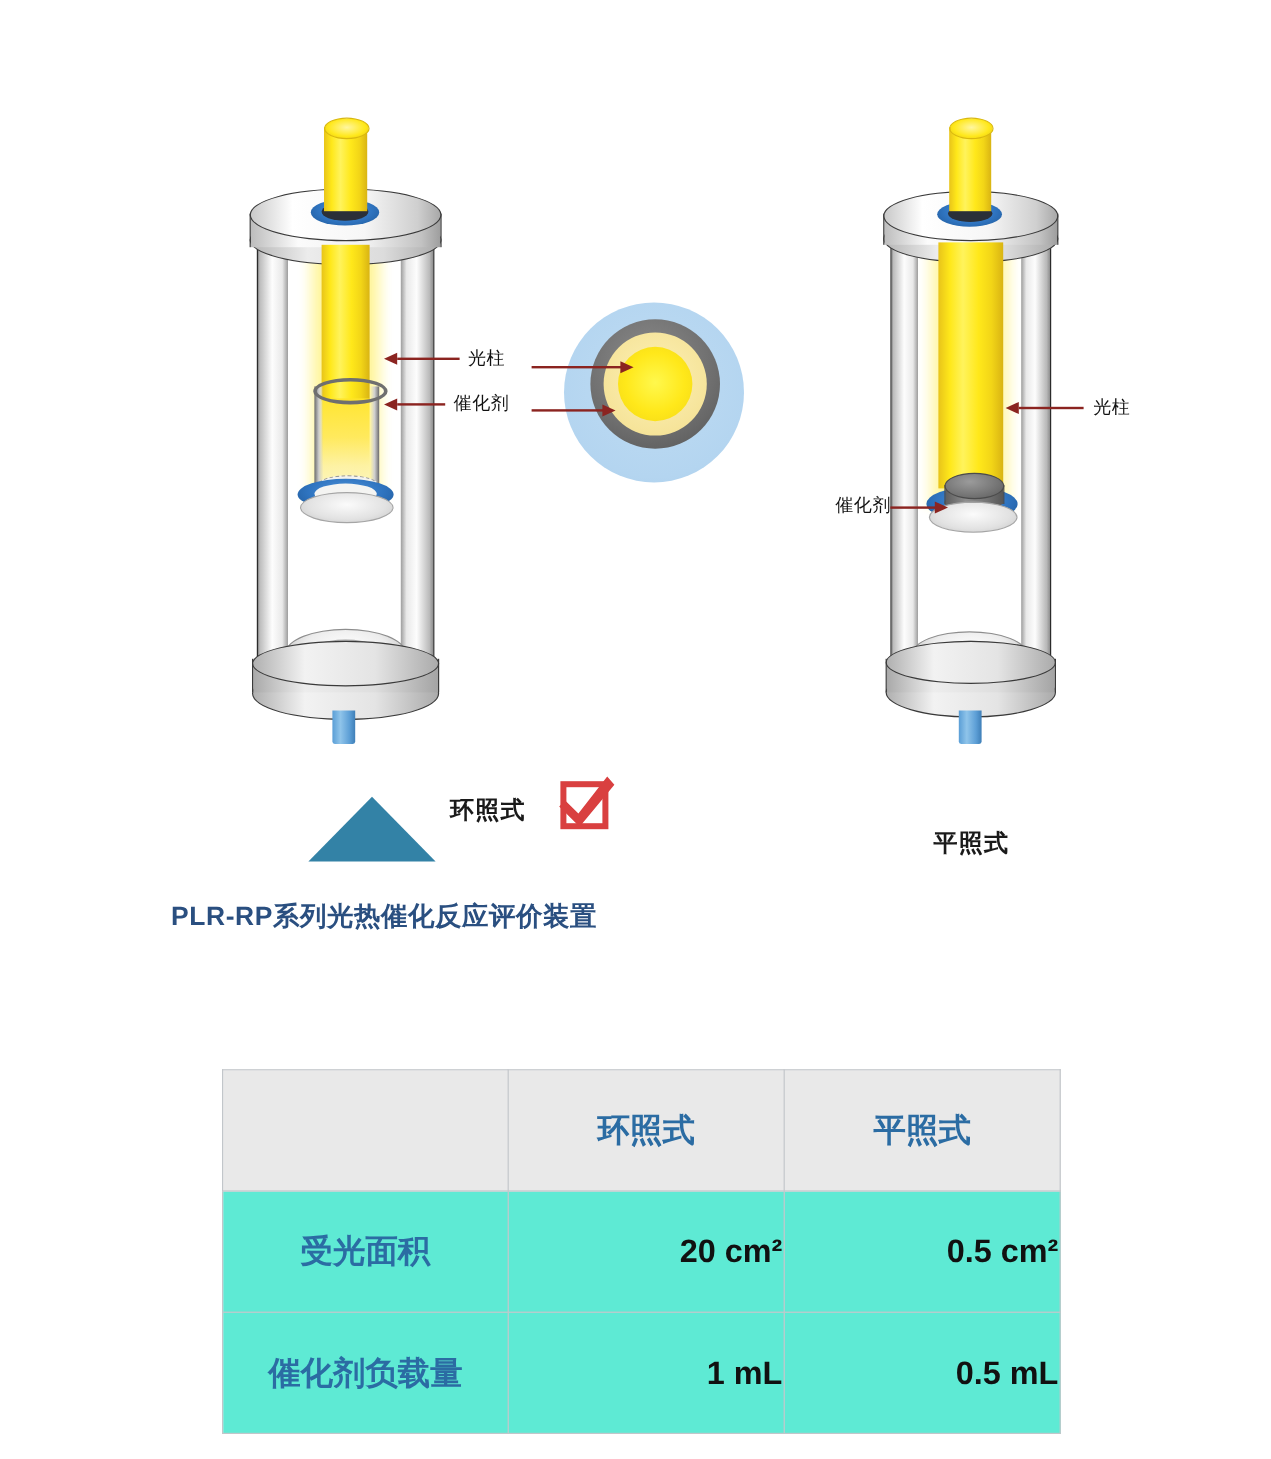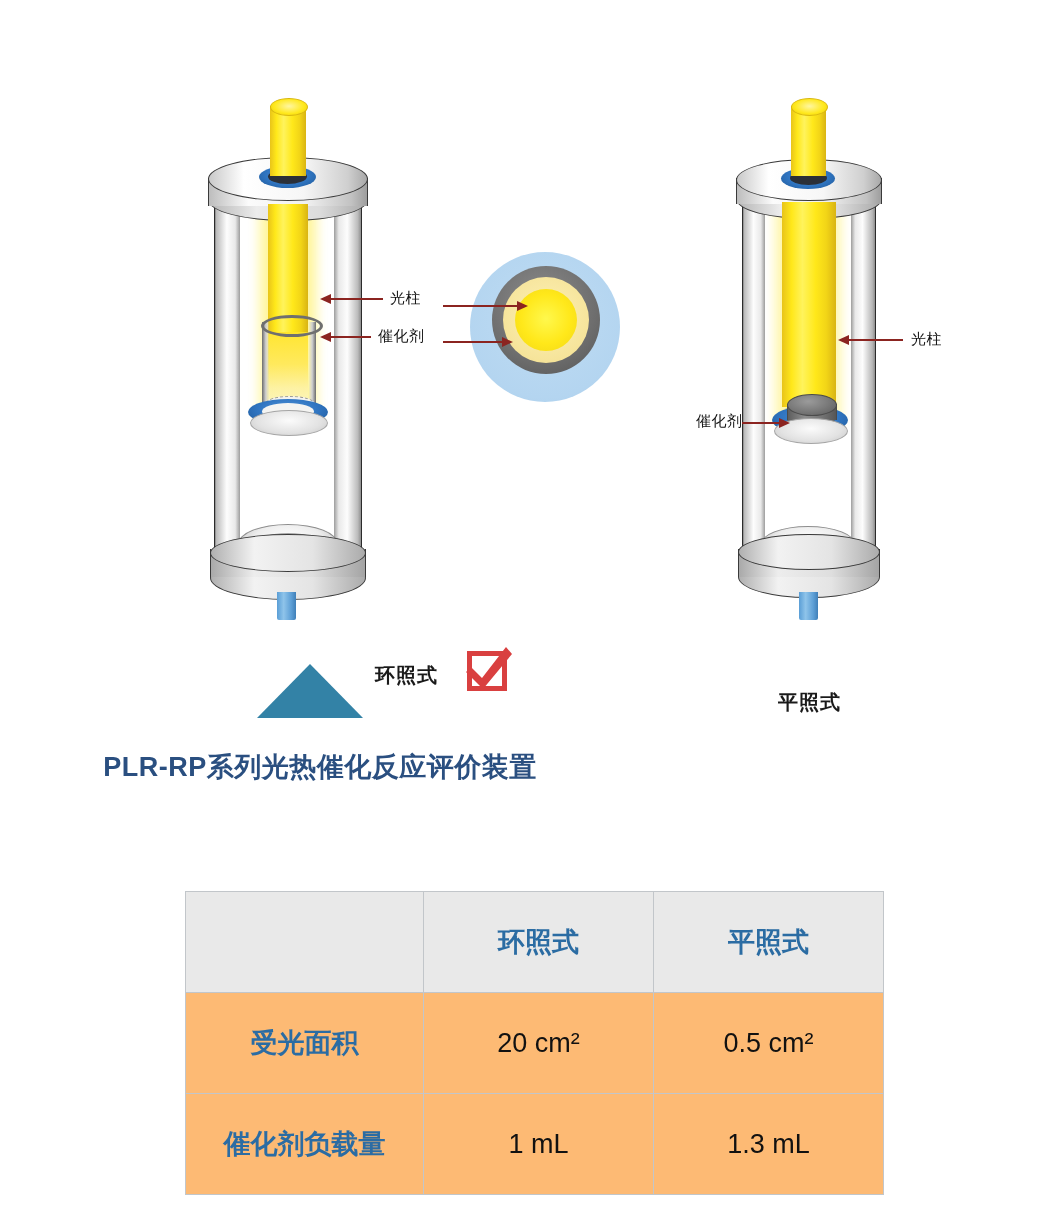--- a/index.html
+++ b/index.html
@@ -174,43 +174,43 @@
   }
   .checkbox{
     position:absolute;width:40px;height:40px;
     border:5px solid #d94040;box-sizing:border-box;background:#fff;
   }
   .checkmark{position:absolute;}
 
   
   .title1{
     position:absolute;width:100%;text-align:center;
-    font-size:27px;font-weight:700;color:#2a4f80;letter-spacing:.5px;
+    font-size:22px;font-weight:700;color:#2a4f80;letter-spacing:.5px;
   }
   .title2{
     position:absolute;width:100%;text-align:center;
     font-size:27px;font-weight:700;color:#e08a17;letter-spacing:.5px;
   }
   .title-wrap{position:absolute;left:0;width:640px;}
 
   
   .tbl{
     position:absolute;border-collapse:collapse;
     table-layout:fixed;
   }
   .tbl td{
     border:1.5px solid #c2c6ca;
     text-align:center;vertical-align:middle;
     font-size:27px;
   }
   .tbl .hdr{background:#e9e9e9;height:98px;}
   .tbl .hdr-blue{color:#2b6ca3;font-weight:700;}
   .tbl .rowlbl{color:#2b6ca3;font-weight:700;}
-  .tbl .val{color:#111;font-weight:400;}
-  .tbl tr.body td{height:98px;background:#fdba74;}
+  .tbl .val{color:#111;font-weight:700;text-align:right;}
+  .tbl tr.body td{height:98px;background:#5eead4;}
 </style>
 </head>
 <body>
 
 <div class="stage">
 
   <div class="reactor">
 
     <div class="vessel-body" style="left:214px;top:150px;width:146px;height:380px;"></div>
     <div class="vessel-inner-white" style="left:240px;top:160px;width:94px;height:365px;"></div>
@@ -349,18 +349,18 @@
         <td class="hdr hdr-blue">平照式</td>
       </tr>
       <tr class="body">
         <td class="rowlbl">受光面积</td>
         <td class="val">20 cm²</td>
         <td class="val">0.5 cm²</td>
       </tr>
       <tr class="body">
         <td class="rowlbl">催化剂负载量</td>
         <td class="val">1 mL</td>
-        <td class="val">1.3 mL</td>
+        <td class="val">0.5 mL</td>
       </tr>
     </tbody>
   </table>
 
 </div>
 
 </body></html>

